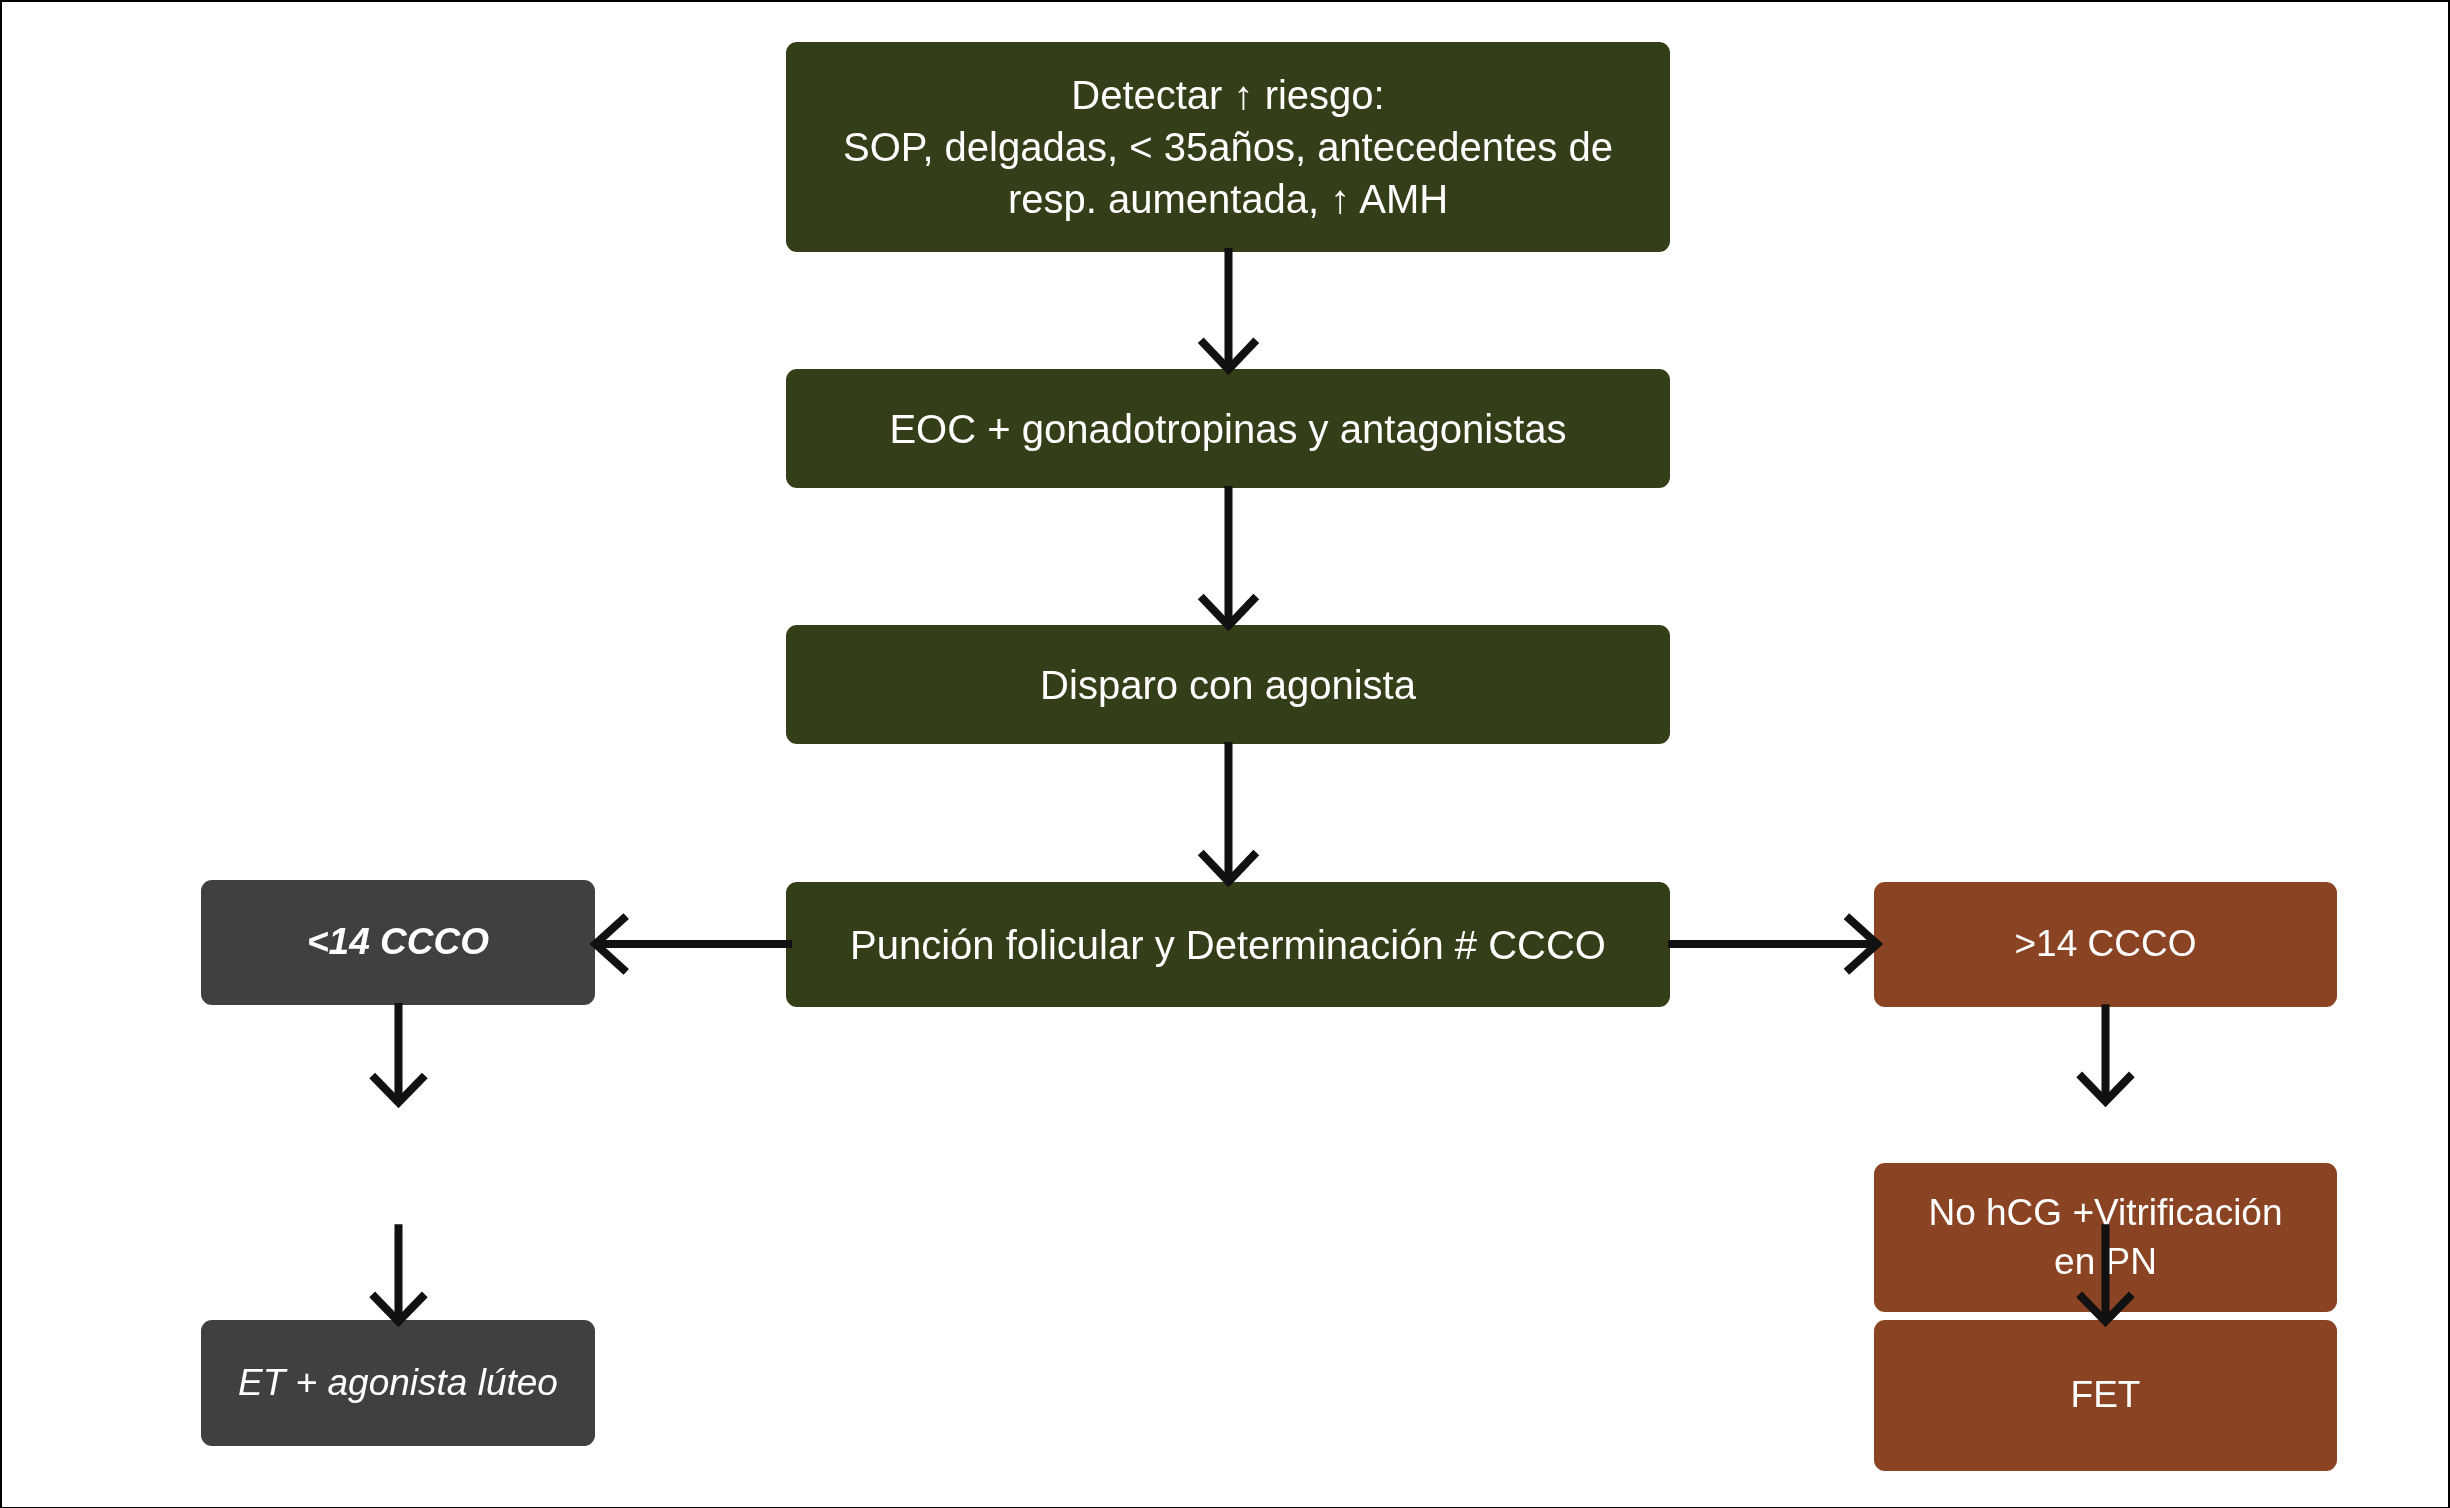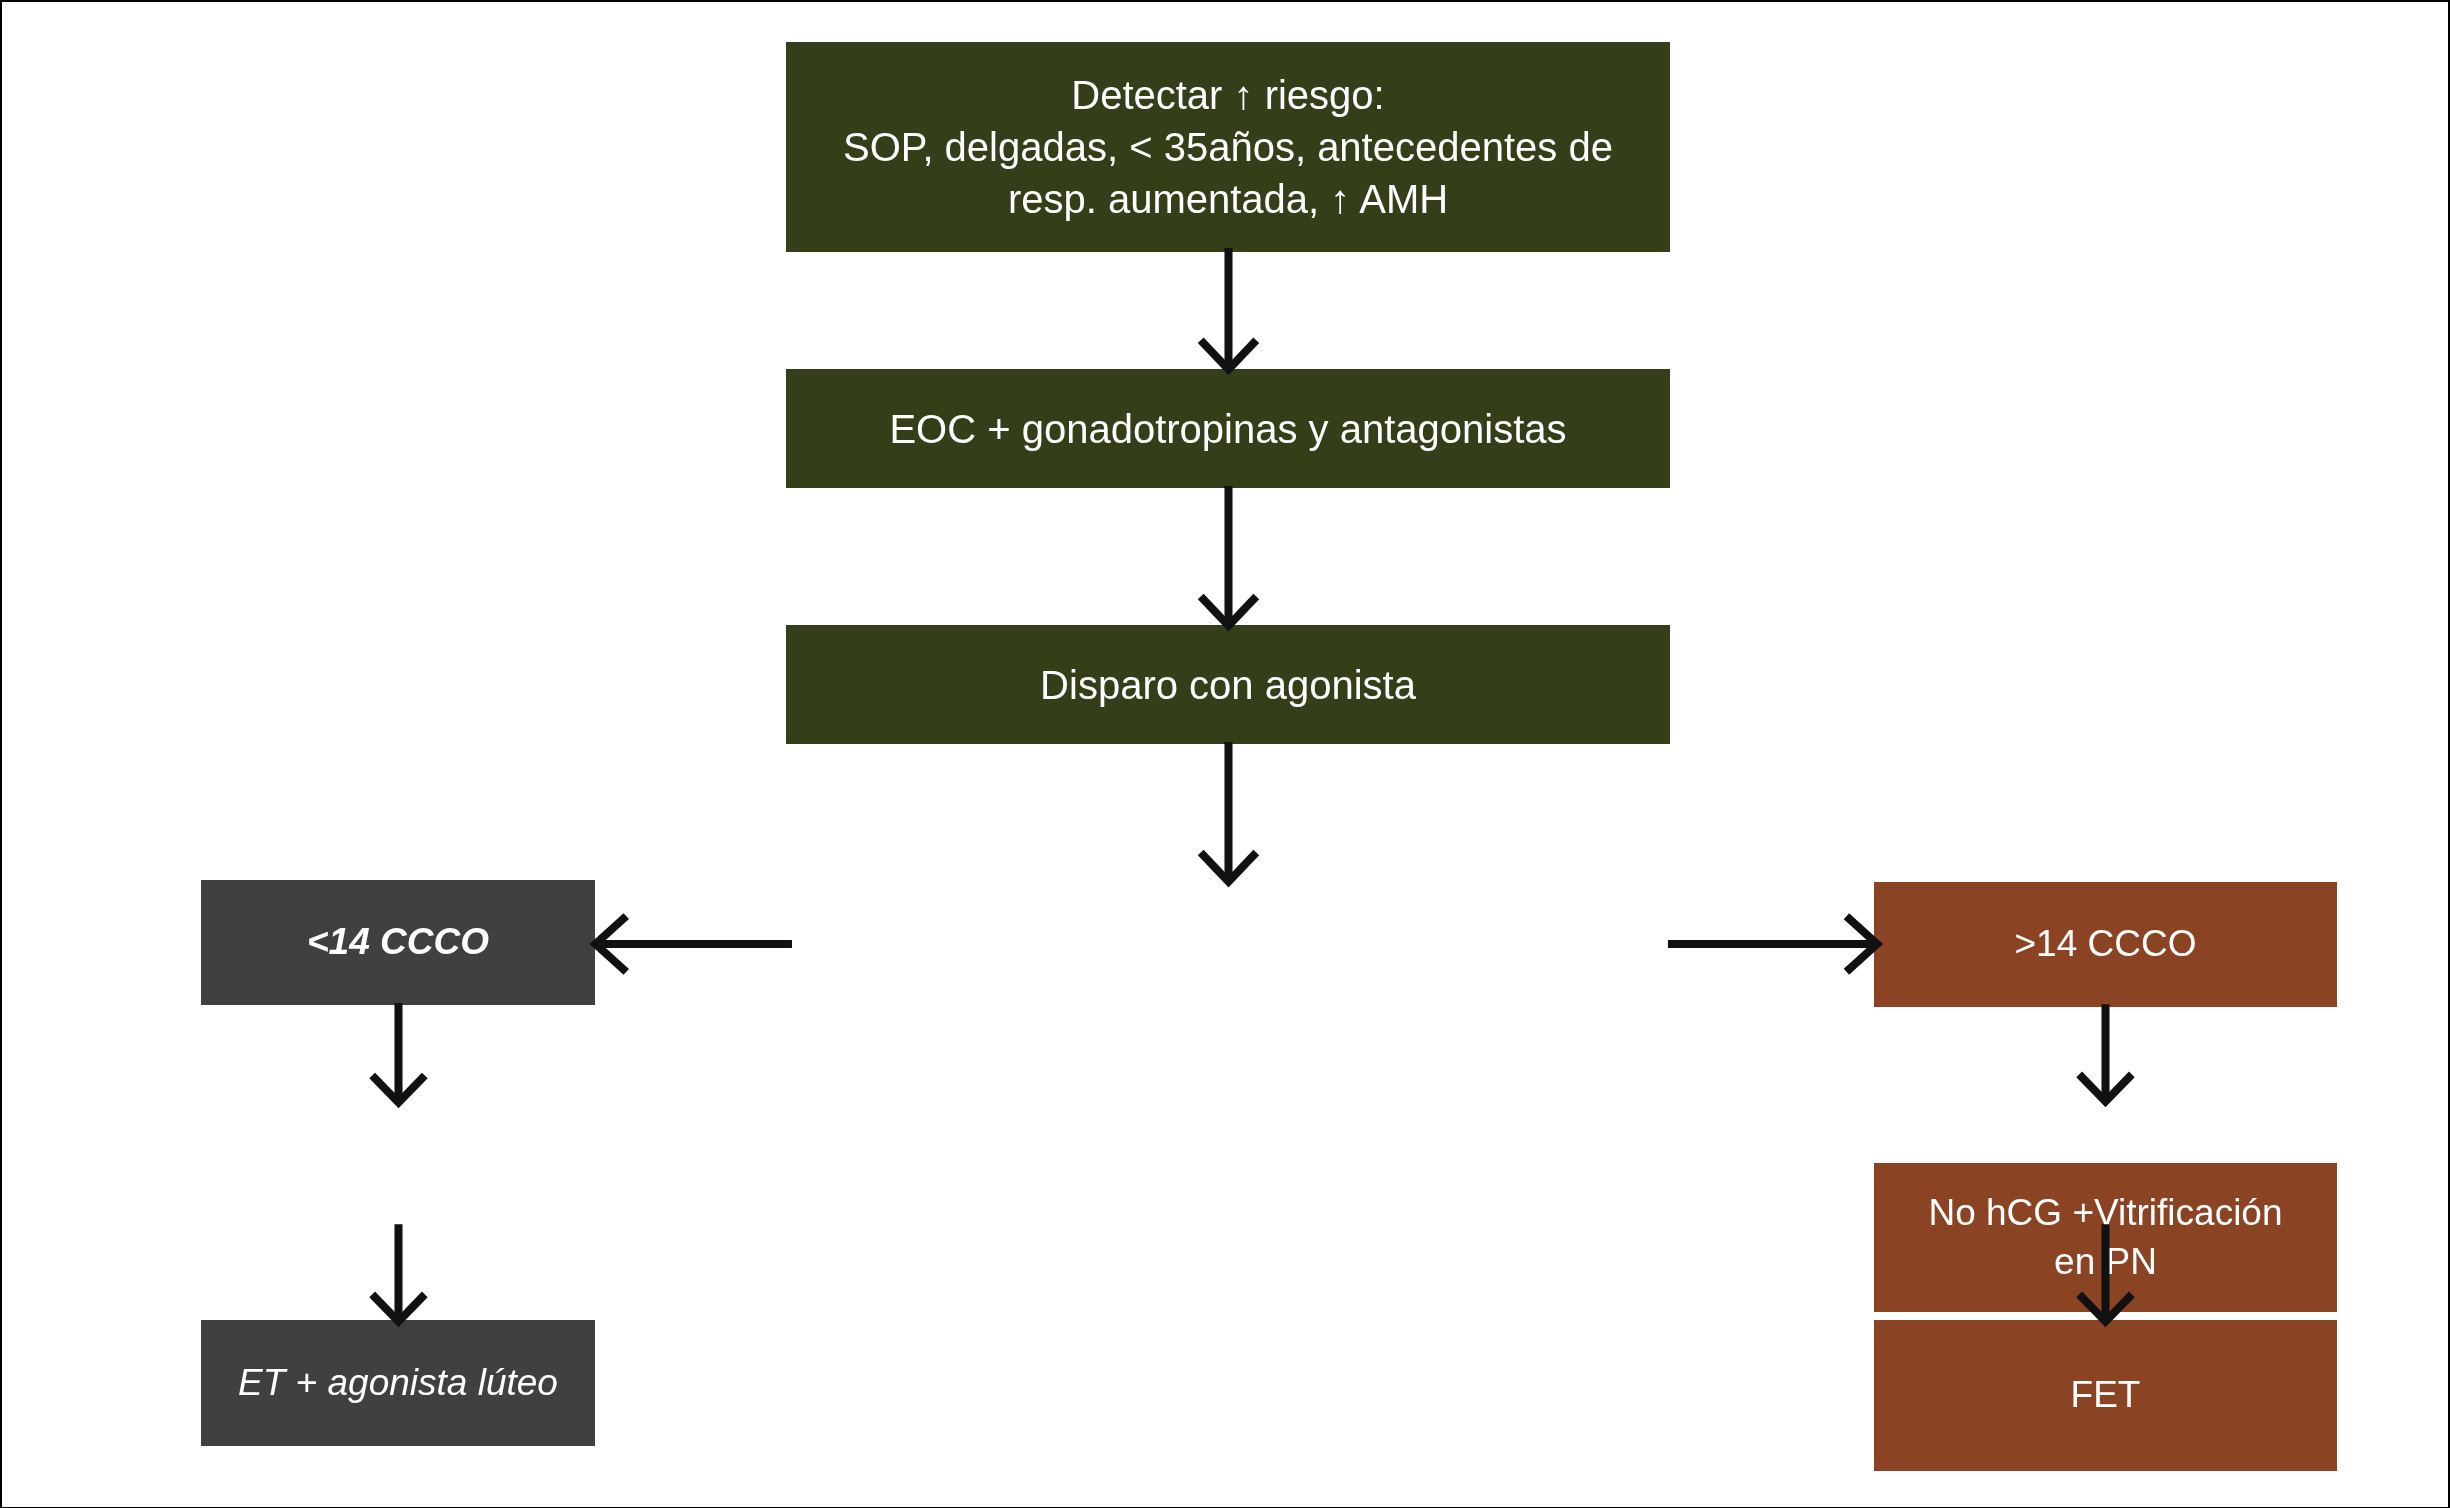--- a/index.html
+++ b/index.html
@@ -21,20 +21,21 @@
     position: absolute;
     box-sizing: border-box;
     display: flex;
     align-items: center;
     justify-content: center;
     text-align: center;
     color: #ffffff;
     line-height: 1.30;
     padding: 0 22px;
     white-space: pre-line;
+    border-radius: 11px;
   }
   
   .n-green { background: #343E18; }
   .n-teal  { background: #404040; font-style: italic; }
   .n-brown { background: #8B4423; }
 
   
   .c-box { left: 784px; width: 884px; }
   #node-detect   { top: 40px;   height: 210px; font-size: 40px; }
   #node-eoc      { top: 367px;  height: 119px; font-size: 40px; }
@@ -69,20 +70,21 @@
 <div id="canvas">
 
   <div class="node n-green c-box" id="node-detect">Detectar ↑ riesgo:
 SOP, delgadas, &lt; 35años, antecedentes de
 resp. aumentada, ↑ AMH</div>
 
   <div class="node n-green c-box" id="node-eoc">EOC + gonadotropinas y antagonistas</div>
 
   <div class="node n-green c-box" id="node-disparo">Disparo con agonista</div>
 
+  <div class="node n-green c-box" id="node-puncion">Punción folicular y Determinación # CCCO</div>
 
   <div class="node n-teal l-box" id="node-lt14">&lt;14 CCCO</div>
 
 
   <div class="node n-teal l-box" id="node-et">ET + agonista lúteo</div>
 
   <div class="node n-brown r-box" id="node-gt14">&gt;14 CCCO</div>
 
   <div class="node n-brown r-box" id="node-nohcg">No hCG +Vitrificación
 en PN</div>

